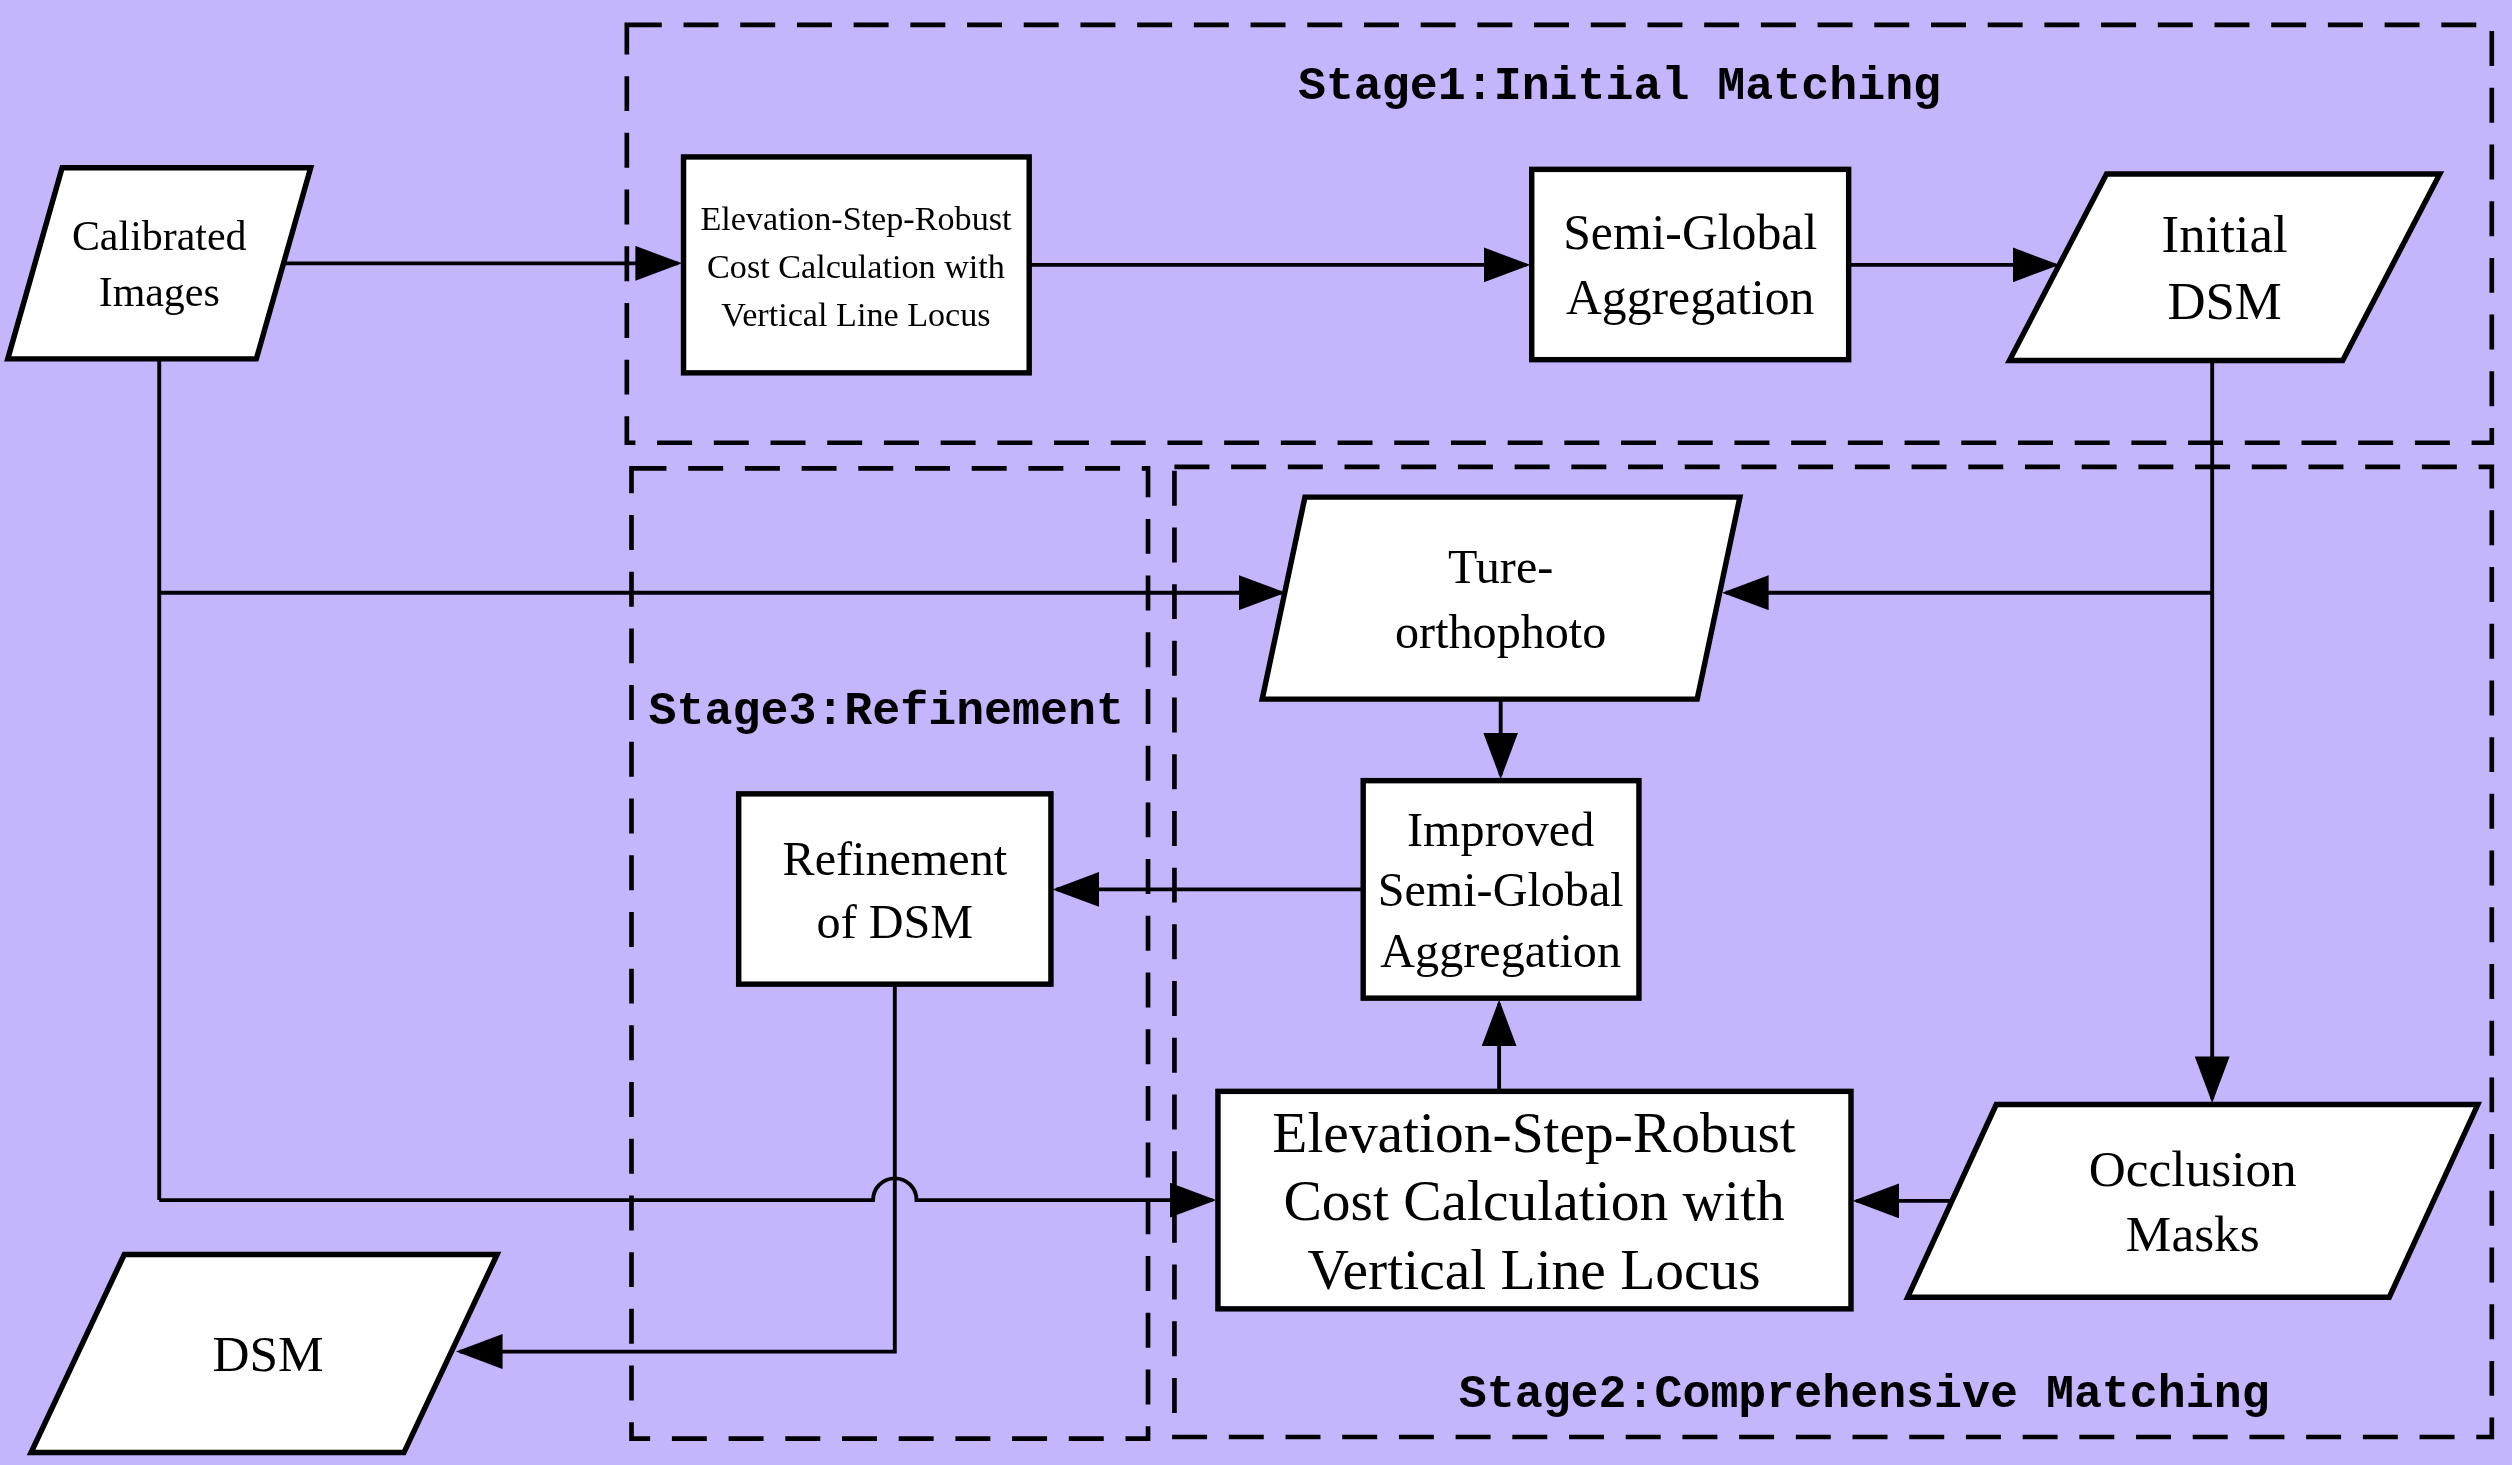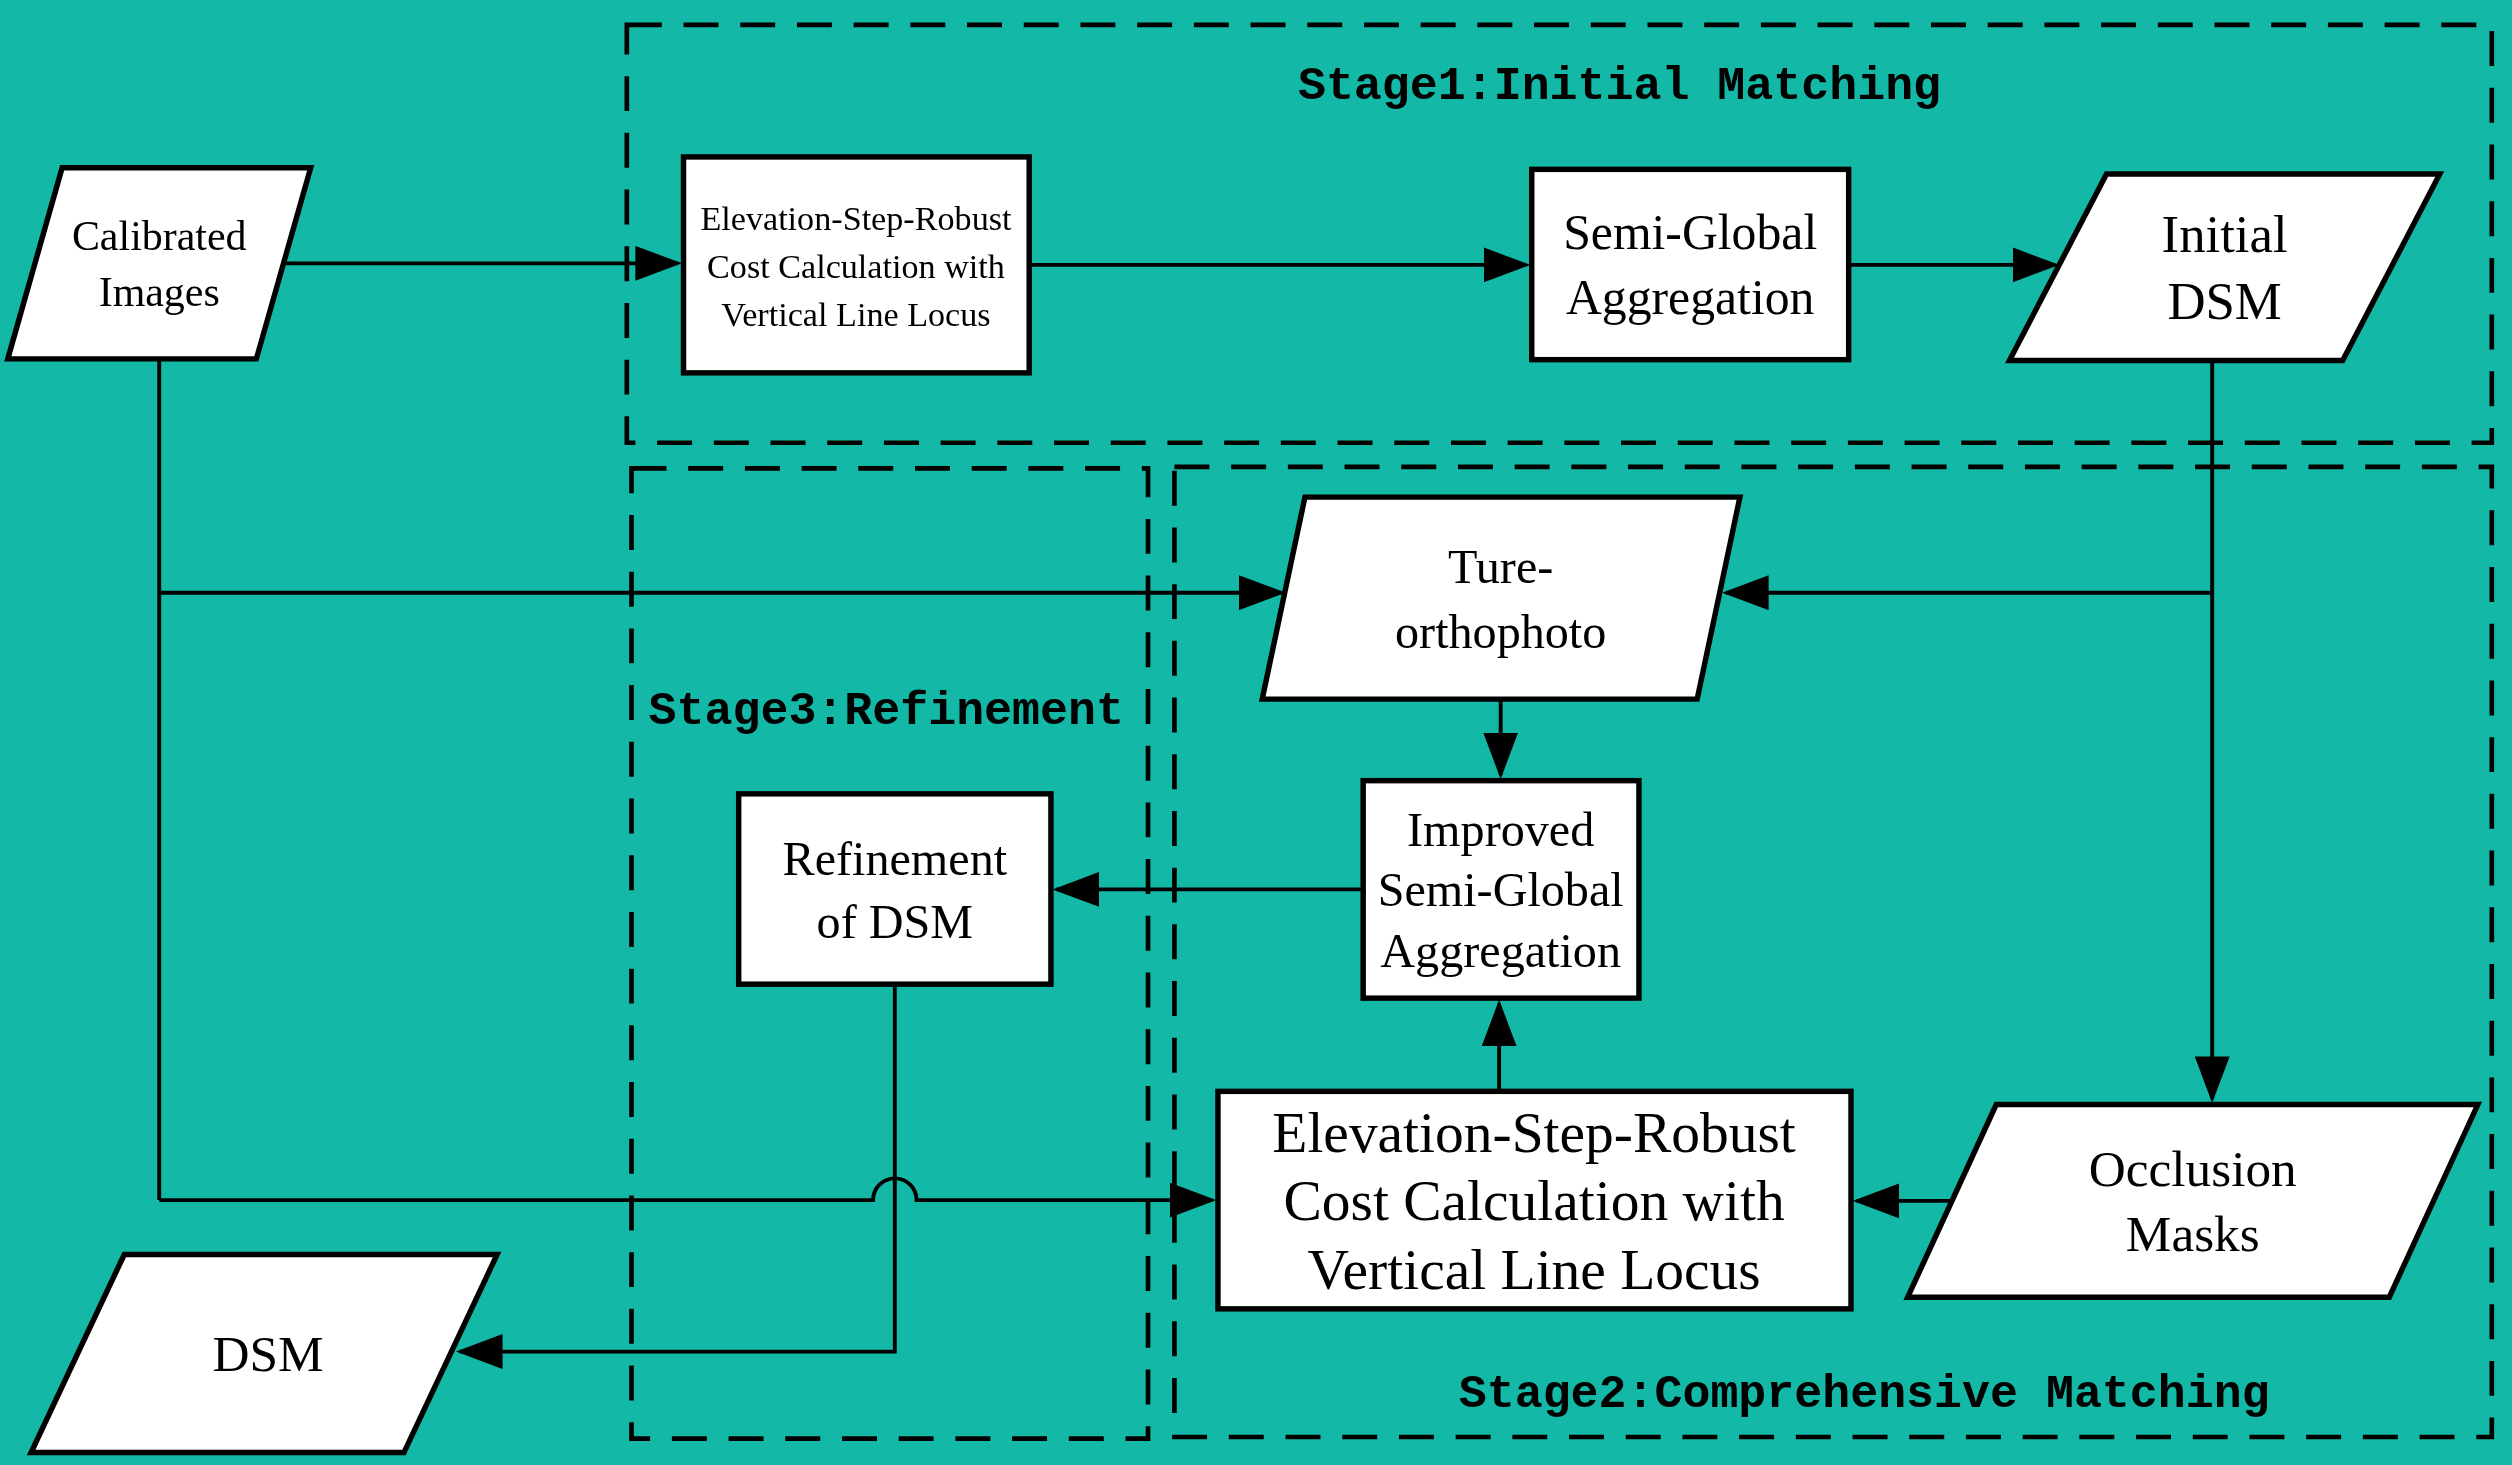--- a/index.html
+++ b/index.html
@@ -1,16 +1,16 @@
 <!DOCTYPE html>
 <html style="font-size:12.4px"><head>
 <meta charset="utf-8">
 <style>
   html,body{margin:0;padding:0;background:#ffffff;}
-  .page{width:2512px;height:1465px;background:#14b8a6;position:relative;overflow:hidden;}
+  .page{width:2512px;height:1465px;background:#c4b5fd;position:relative;overflow:hidden;}
   svg{display:block;}
   .shape{fill:#ffffff;stroke:#000000;stroke-width:7;}
   .dashedbox{fill:none;stroke:#000000;stroke-width:6;stroke-dasharray:45 28;}
   .edge{stroke:#000000;stroke-width:5;fill:none;}
   .node-text{font-family:"Liberation Serif", serif;fill:#000000;text-anchor:middle;}
   .stage-label{font-family:"Liberation Mono", monospace;font-weight:bold;fill:#000000;text-anchor:middle;}
   .fs44{font-size:44px;} .fs54{font-size:54px;} .fs60{font-size:60px;}
   .fs62{font-size:62px;} .fs64{font-size:64px;} .fs66{font-size:66px;}
   .fs68{font-size:68px;} .fs74{font-size:74px;}
 </style>

